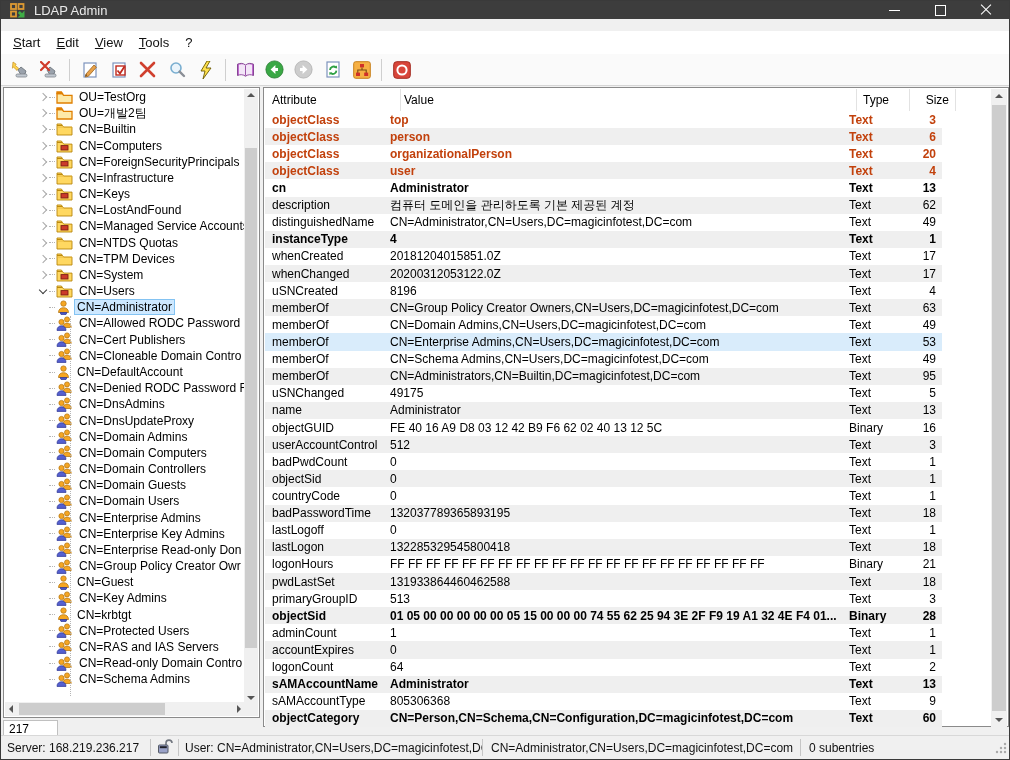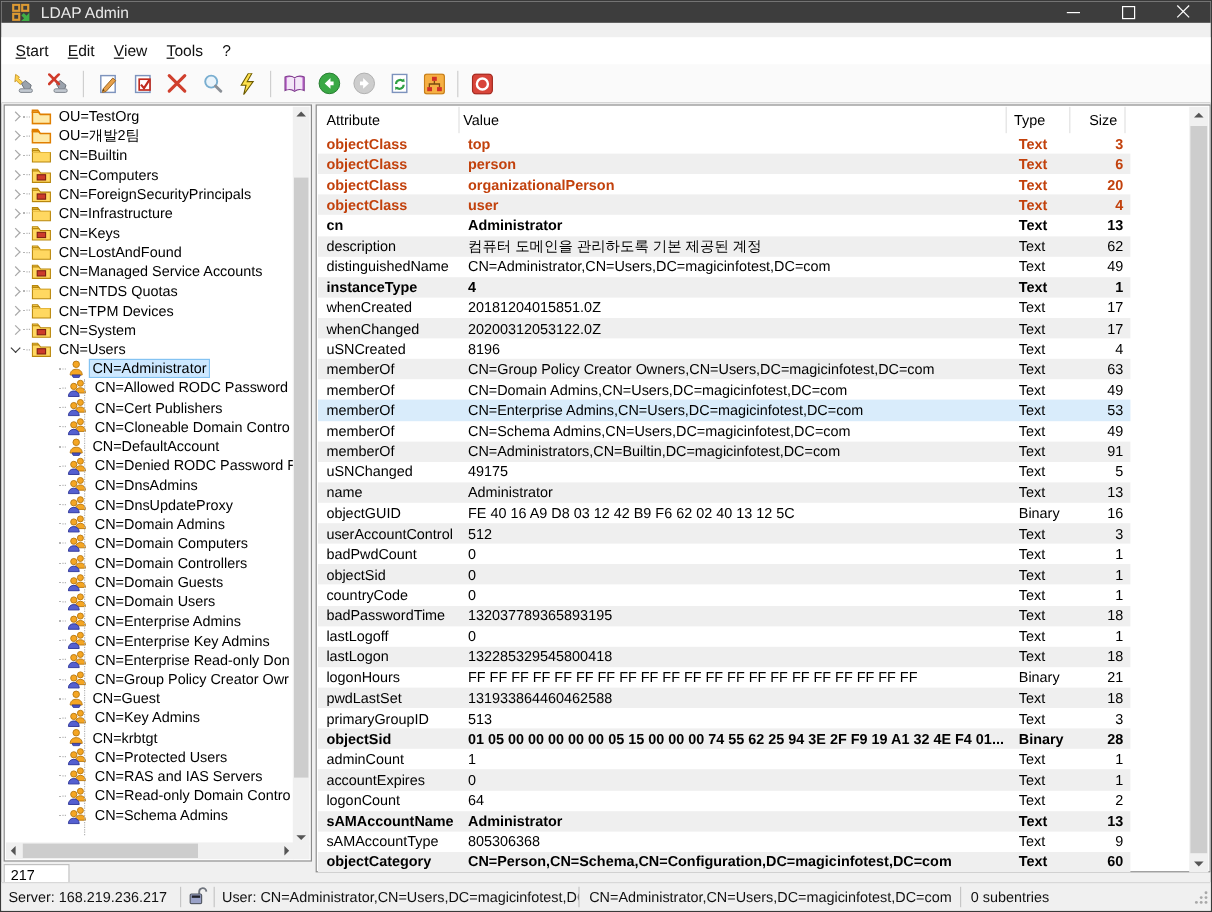--- a/index.html
+++ b/index.html
@@ -21,21 +21,21 @@
   .menu-item{padding:2px 8px;}
   .menu-item u{text-decoration:underline;}
   
   .toolbar{position:absolute;left:0;top:53px;right:0;height:31px;background:#fafafa;border-bottom:1px solid #d6d6d6;display:flex;align-items:center;padding-left:5px;}
   .tb-btn{width:29px;height:26px;display:flex;align-items:center;justify-content:center;}
   .tb-sep{width:1px;height:22px;background:#cfcfcf;margin:0 5px;}
   
   .tree-panel{position:absolute;left:2px;top:86px;width:257px;height:631px;background:#fff;border:1px solid #8a8a8a;box-sizing:border-box;}
   .tree-rows{position:absolute;left:1px;top:1px;width:240px;height:615px;overflow:hidden;}
   .trow{display:flex;align-items:center;height:16.18px;white-space:nowrap;font-size:12px;color:#000;}
-  .trow.lvl0{padding-left:2px;}
+  .trow.lvl0{padding-left:32px;}
   .trow.lvl1{margin-left:44px;}
   .chev{width:12px;display:flex;align-items:center;justify-content:center;flex:none;}
   .chev i{width:5px;height:5px;border-right:1.5px solid #a8a8a8;border-bottom:1.5px solid #a8a8a8;transform:rotate(-45deg);display:block;}
   .chev.open i{border-color:#3c3c3c;transform:rotate(45deg);margin-top:-2px;}
   .stub{width:6px;height:0;border-top:1px dotted #b5b5b5;flex:none;margin-right:1px;}
   .tico{flex:none;display:flex;margin-right:4px;}
   .tlabel{padding:0 2px;line-height:14px;}
   .tlabel.selected{background:#cde8ff;outline:1px solid #84c3f2;}
   .kidline{position:absolute;left:66px;top:228px;height:380px;border-left:1px dotted #b5b5b5;}
   
@@ -48,21 +48,21 @@
   .tree-vsb .thumb{left:1px;width:12px;top:59px;height:500px;}
   .tree-hsb{left:1px;bottom:1px;height:14px;width:240px;}
   .tree-hsb .arr.lf{top:3px;left:4px;border-right-color:#555;border-left:none;}
   .tree-hsb .arr.rt{top:3px;right:4px;border-left-color:#555;border-right:none;}
   .tree-hsb .thumb{top:1px;height:12px;left:14px;width:146px;}
   .sb-corner{position:absolute;right:1px;bottom:1px;width:14px;height:14px;background:#f0f0f0;}
   
   .table-panel{position:absolute;left:262px;top:86px;width:746px;height:640px;background:#fff;border:1px solid #8a8a8a;box-sizing:border-box;}
   .thead{position:absolute;left:1px;top:1px;height:22px;display:flex;font-size:12px;color:#000;background:#fff;align-items:stretch;}
   .th{display:flex;align-items:center;border-right:1px solid #e2e2e2;box-sizing:border-box;}
-  .th.attr{width:118px;padding-left:7px;}
+  .th.attr{width:136px;padding-left:7px;}
   .th.val{width:456px;padding-left:3px;}
   .th.typ{width:53px;padding-left:6px;}
   .th.siz{width:46px;justify-content:flex-end;padding-right:6px;}
   .tbody{position:absolute;left:1px;top:23px;width:728px;height:616px;overflow:hidden;}
   .t-row{display:flex;height:17.12px;align-items:center;font-size:12px;width:677px;}
   .t-row:nth-child(even){background:#efefef;}
   .t-row.sel{background:#d9ecfb;}
   .td{white-space:nowrap;overflow:hidden;box-sizing:border-box;}
   .td.attr{width:122px;padding-left:7px;}
   .td.val{width:456px;padding-left:3px;}
@@ -816,21 +816,21 @@
         <div class="t-row">
           <div class="td attr">memberOf</div>
           <div class="td val">CN=Schema Admins,CN=Users,DC=magicinfotest,DC=com</div>
           <div class="td typ">Text</div>
           <div class="td siz">49</div>
         </div>
         <div class="t-row">
           <div class="td attr">memberOf</div>
           <div class="td val">CN=Administrators,CN=Builtin,DC=magicinfotest,DC=com</div>
           <div class="td typ">Text</div>
-          <div class="td siz">91</div>
+          <div class="td siz">95</div>
         </div>
         <div class="t-row">
           <div class="td attr">uSNChanged</div>
           <div class="td val">49175</div>
           <div class="td typ">Text</div>
           <div class="td siz">5</div>
         </div>
         <div class="t-row">
           <div class="td attr">name</div>
           <div class="td val">Administrator</div>

